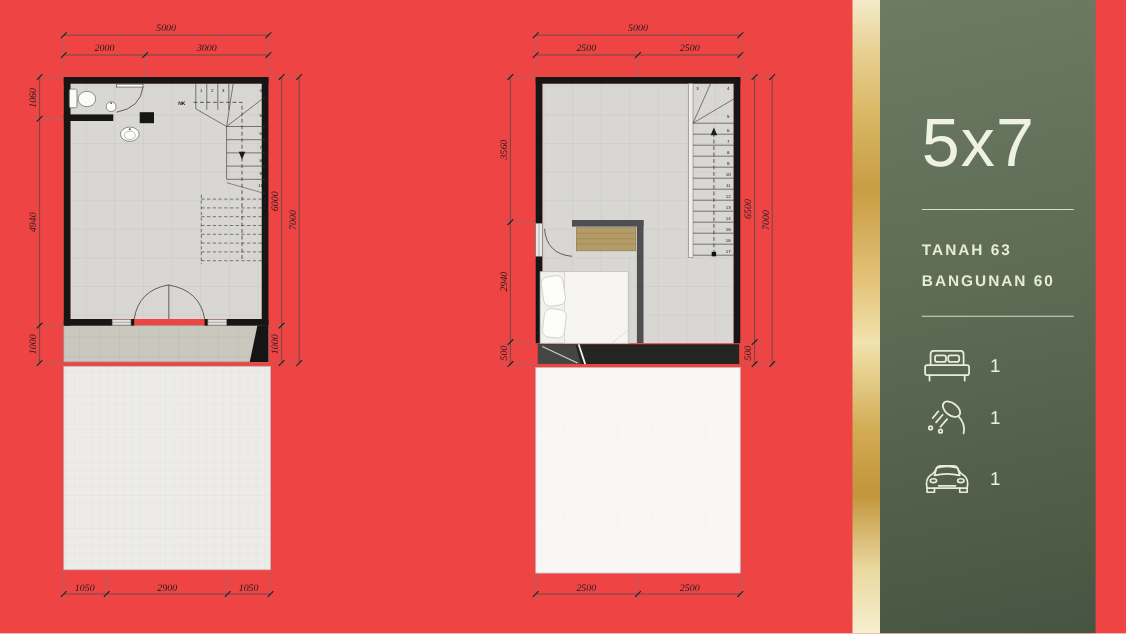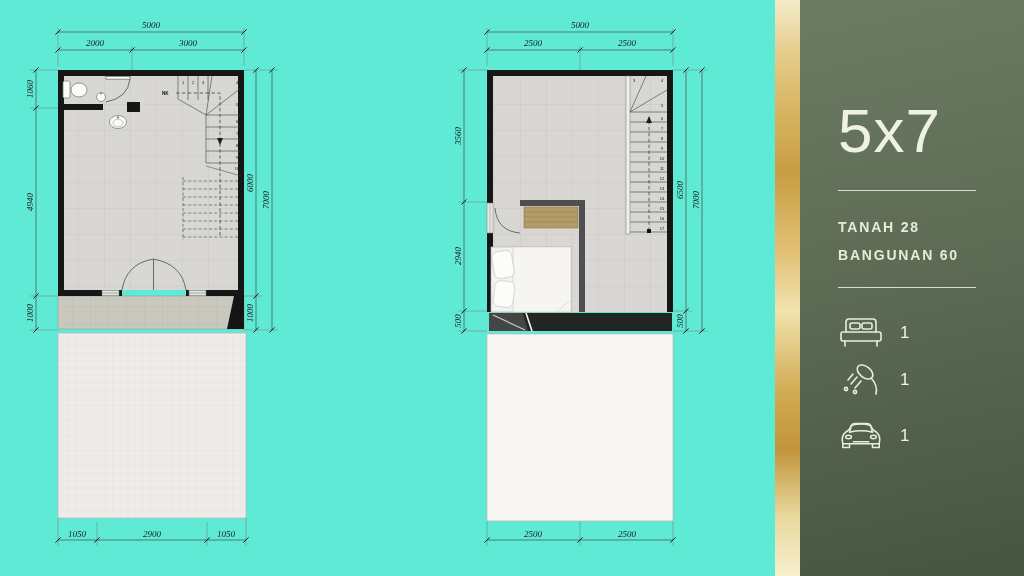--- a/index.html
+++ b/index.html
@@ -1,36 +1,36 @@
 <!DOCTYPE html>
 <html><head>
 <meta charset="utf-8">
 <style>
   html,body{margin:0;padding:0;background:#ffffff;}
-  #stage{position:relative;width:1024px;height:576px;background:#5eead4;overflow:hidden;
+  #stage{position:relative;width:1024px;height:576px;background:#ef4444;overflow:hidden;
          font-family:"Liberation Sans",sans-serif;}
   
   svg text{user-select:none;}
   .wall{fill:#161616;}
   .dim-line{stroke:#4a4a4a;stroke-width:.7;fill:none;}
   .ext-line{stroke:#7a7a78;stroke-width:.5;fill:none;}
   .tick{stroke:#1e1e1e;stroke-width:1;fill:none;}
   .dim-text{font-family:"Liberation Serif",serif;font-style:italic;font-size:9px;fill:#1c1c1c;text-anchor:middle;}
   .stair-line{stroke:#3f3f3f;stroke-width:.6;fill:none;}
   .stair-dash{stroke:#3f3f3f;stroke-width:.6;stroke-dasharray:3 2.2;fill:none;}
   .walk{stroke:#242424;stroke-width:.65;stroke-dasharray:3.5 2.4;fill:none;}
   .fix{fill:#fbfbfa;stroke:#6e6e6a;stroke-width:.7;}
   .door{stroke:#4c4c4c;stroke-width:.8;fill:none;}
   .stair-num{font-size:4px;fill:#111;text-anchor:middle;font-family:"Liberation Sans",sans-serif;}
   .nk{font-size:4.6px;font-weight:bold;fill:#111;font-family:"Liberation Sans",sans-serif;}
   
   .gold-stripe{position:absolute;left:775px;top:0;width:25px;height:576px;
     background:linear-gradient(180deg,#f4ebca 0%,#e8d092 8%,#d9b765 18%,#c89d43 30%,
       #e3c177 44%,#f1e3ae 54%,#d1ab52 68%,#c2953b 78%,#ead9a0 90%,#f6efcf 100%);}
-  .panel{position:absolute;left:800px;top:0;width:224px;height:576px;
+  .panel{position:absolute;left:800px;top:0;width:196px;height:576px;
     background:linear-gradient(168deg,#6d7a64 0%,#5e6c56 45%,#475441 100%);color:#eaeedb;}
   .panel-title{position:absolute;left:38px;top:100px;font-size:62px;font-weight:300;
     letter-spacing:1px;color:#eff1e3;line-height:1;}
   .divider{position:absolute;left:38px;width:138px;height:0;border-top:1.3px solid rgba(235,240,222,.85);}
   .d1{top:190px;} .d2{top:287px;}
   .spec{position:absolute;left:38px;font-size:14px;font-weight:bold;letter-spacing:1.8px;color:#e7ebd8;}
   .s1{top:219px;} .s2{top:247px;text-align:center;}
   .amenity{position:absolute;left:38px;height:36px;display:flex;align-items:center;}
   .a1{top:315px;} .a2{top:362px;} .a3{top:418px;}
   .amenity .ic{width:46px;height:36px;flex:0 0 46px;}
@@ -319,21 +319,21 @@
         </g>
       </g>
     </g>
   </svg>
 
   <div class="gold-stripe"></div>
 
   <div class="panel">
     <div class="panel-title">5x7</div>
     <div class="divider d1"></div>
-    <div class="spec s1">TANAH 28</div>
+    <div class="spec s1">TANAH 63</div>
     <div class="spec s2">BANGUNAN 60</div>
     <div class="divider d2"></div>
 
     <div class="amenity a1">
       <span class="ic">
         <svg viewBox="0 0 46 34">
           <path d="M8 16 V6 q0-3 3-3 h24 q3 0 3 3 v10"></path>
           <rect x="12" y="7" width="10" height="6" rx="2"></rect>
           <rect x="24" y="7" width="10" height="6" rx="2"></rect>
           <rect x="3" y="16" width="40" height="9" rx="2"></rect>

